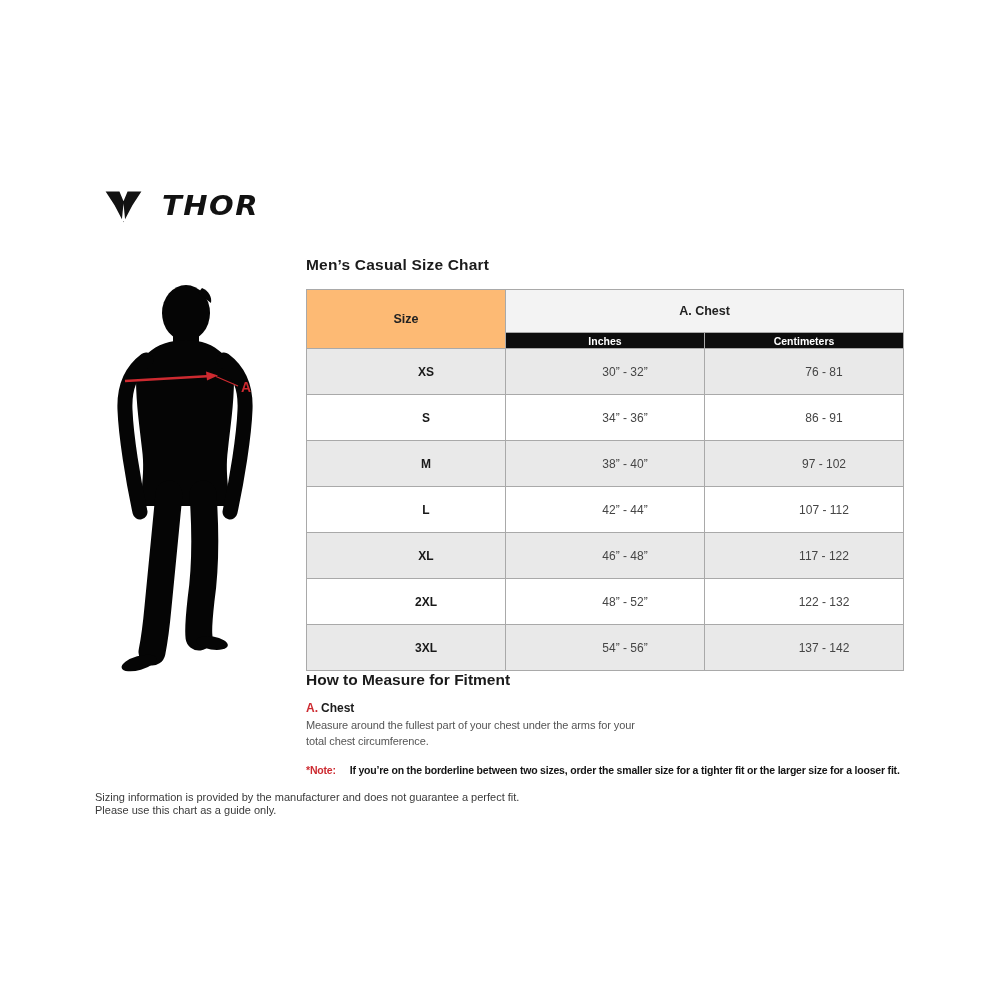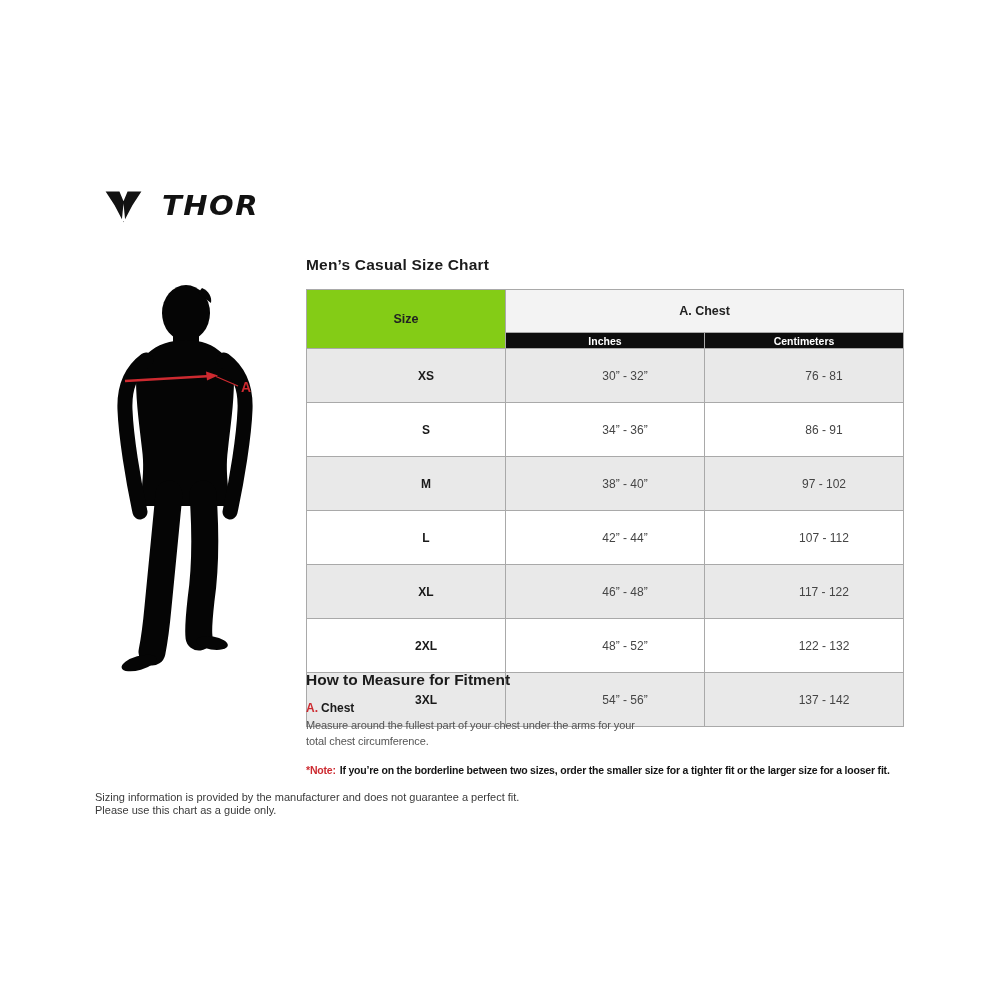--- a/index.html
+++ b/index.html
@@ -18,39 +18,39 @@
   .figure-wrap svg { width:100%; height:100%; display:block; }
 
   
   .chart-title { position:absolute; left:306px; top:256px; font-size:15.5px; font-weight:bold;
                  color:#1b1b1b; letter-spacing:0.2px; }
 
   
   table.size-chart { position:absolute; left:306px; top:289px; width:597px;
                      border-collapse:collapse; table-layout:fixed; }
   .size-chart th, .size-chart td { border:1px solid #a9a9a9; text-align:center; vertical-align:middle; }
-  .size-chart thead th.size-head { background:#84cc16; font-size:12.5px; color:#222; }
+  .size-chart thead th.size-head { background:#fdba74; font-size:12.5px; color:#222; }
   .size-chart thead th.group-head { background:#f3f3f3; font-size:12.5px; color:#222; height:43px; }
   .size-chart thead tr.unit-row th { background:#0d0d0d; color:#ffffff; font-size:10.5px;
                                      height:16px; font-weight:bold;text-align:center; }
-  .size-chart tbody td { height:54px; font-size:12px; color:#454545;padding-left:40px; }
+  .size-chart tbody td { height:46px; font-size:12px; color:#454545;padding-left:40px; }
   .size-chart tbody td.size-cell { font-weight:bold; color:#191919; font-size:12px; }
   .size-chart tbody tr:nth-child(odd)  { background:#e9e9e9; }
   .size-chart tbody tr:nth-child(even) { background:#ffffff; }
 
   
   .measure-heading { position:absolute; left:306px; top:671px; font-size:15.5px; font-weight:bold; color:#1b1b1b;text-align:right; }
   .measure-item { position:absolute; left:306px; top:701px; width:350px; }
   .measure-item .item-label { font-size:12px; font-weight:bold; color:#1b1b1b; }
   .measure-item .item-key { color:#cd2a30; margin-right:3px; }
   .measure-item .item-desc { margin-top:3px; font-size:11px; line-height:1.45; color:#555555;
                              letter-spacing:-0.1px; }
   .note { position:absolute; left:306px; top:764px; font-size:10.5px; font-weight:bold;
           letter-spacing:-0.2px; white-space:nowrap; }
-  .note .note-label { color:#cd2a30; margin-right:4px; }
+  .note .note-label { color:#cd2a30; margin-right:14px; }
   .note .note-text { color:#141414;margin-top:12px; }
 
   
   .footer { position:absolute; left:95px; top:791px; font-size:11px; color:#3a3a3a; line-height:1.2; }
 </style>
 </head>
 <body>
 
 <div class="page">
 

